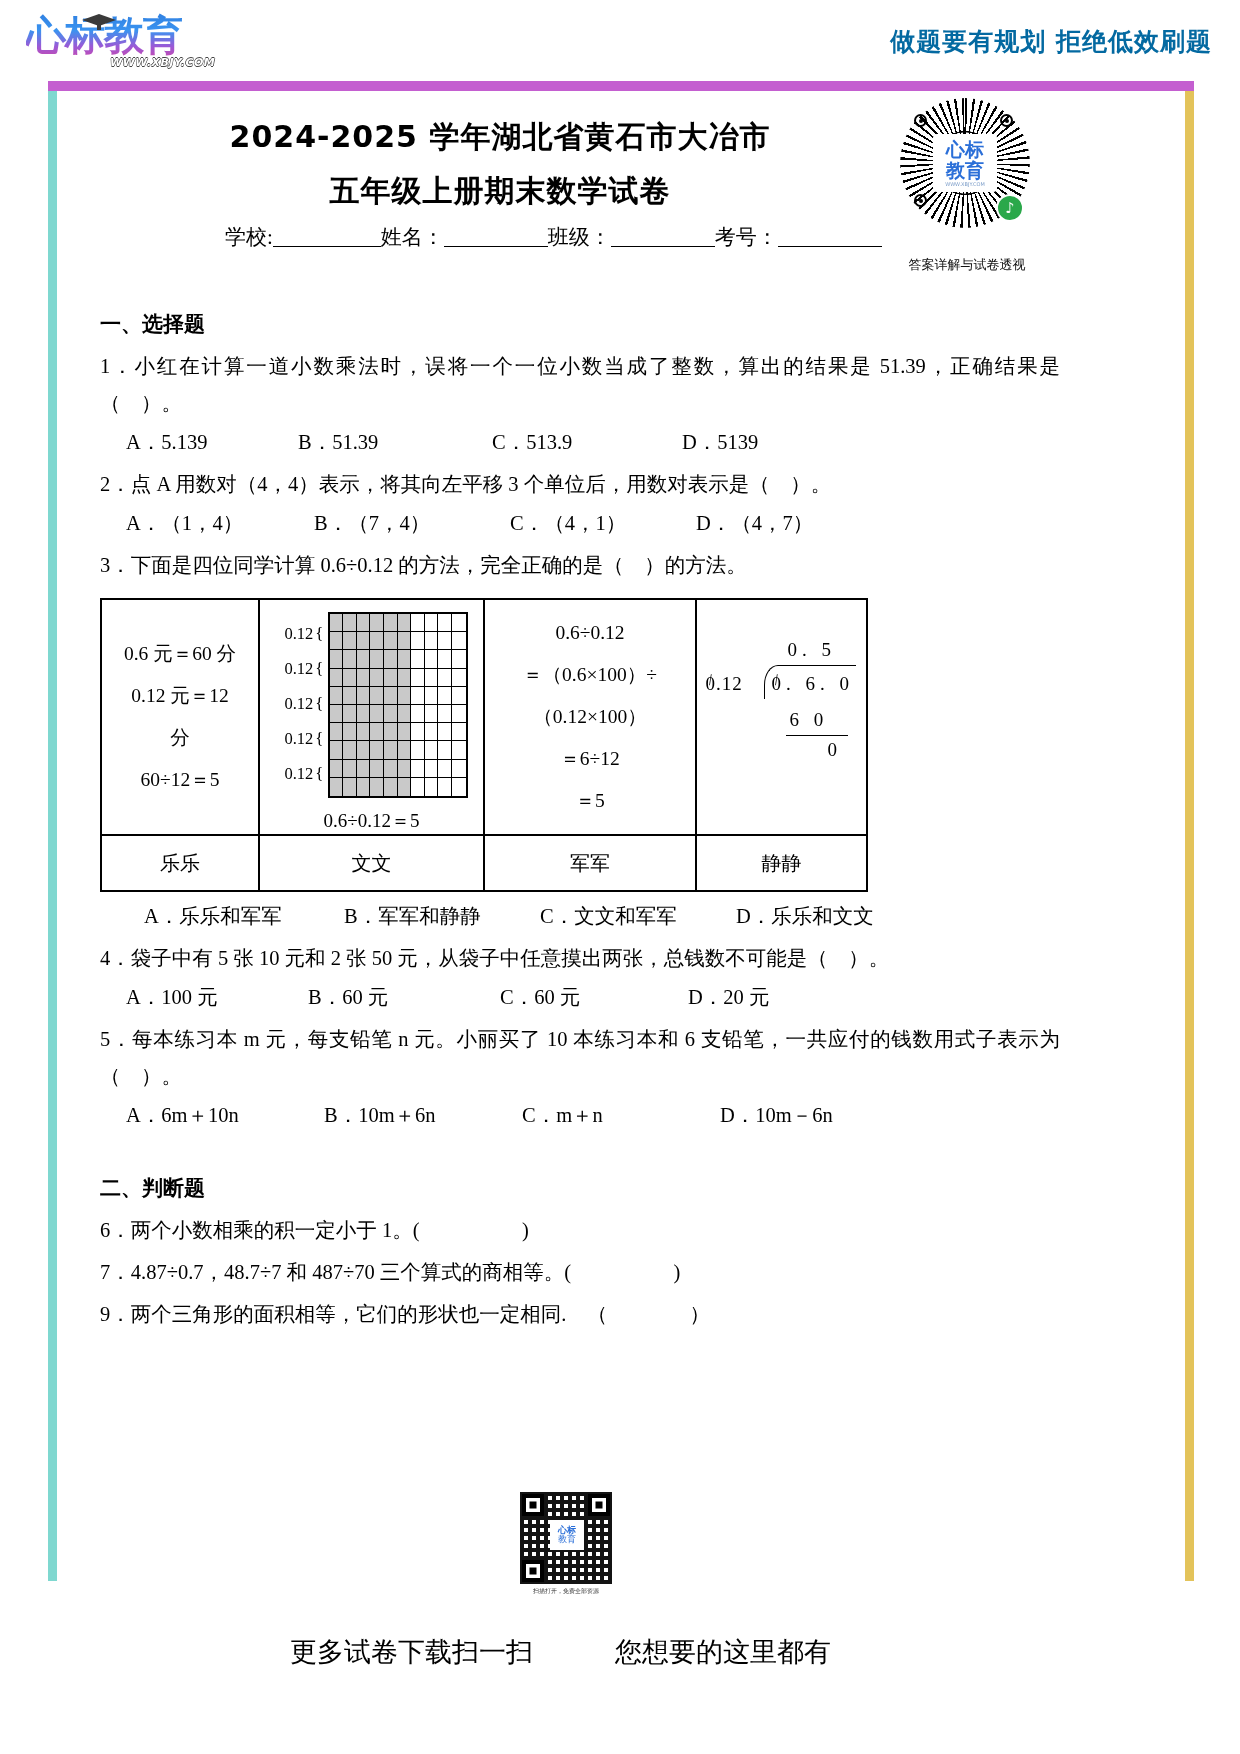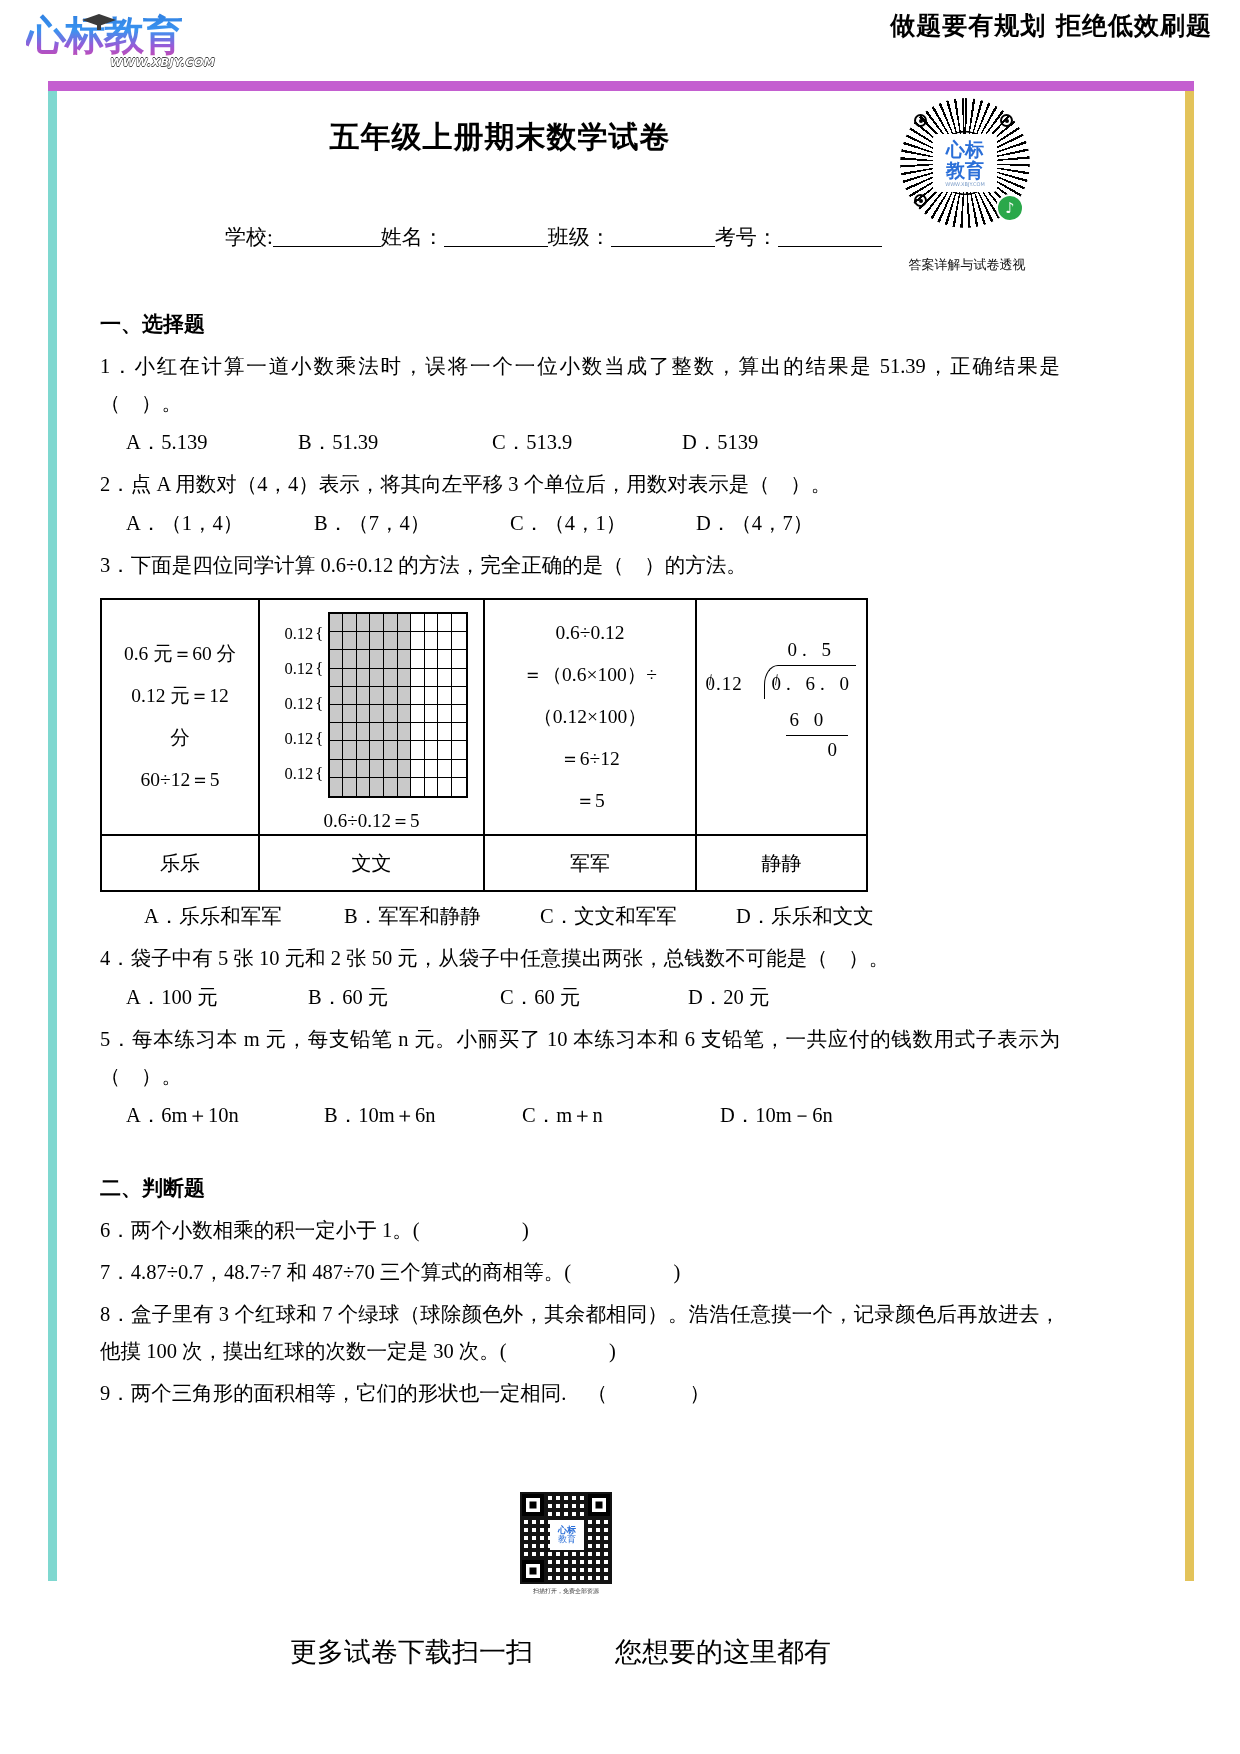--- a/index.html
+++ b/index.html
@@ -33,23 +33,23 @@
   }
   .logo-url {
     position: absolute; left: 84px; top: 44px;
     font-family: "DejaVu Sans", sans-serif;
     font-size: 11px; font-weight: bold; font-style: italic;
     color: #ffffff;
     text-shadow: 0.6px 0 0 #444, -0.6px 0 0 #444, 0 0.6px 0 #444, 0 -0.6px 0 #444;
     letter-spacing: 0.5px;
   }
   .slogan {
-    position: absolute; right: 28px; top: 9px;
+    position: absolute; right: 28px; top: 25px;
     font-family: "DejaVu Sans", sans-serif;
-    font-size: 25px; font-weight: 600; color: #000000;
+    font-size: 25px; font-weight: 600; color: #0369a1;
     letter-spacing: 1px;
   }
 
   
   .frame-top {
     position: absolute; left: 48px; top: 81px; width: 1146px; height: 10px;
     background: #c45fd0;
   }
   .frame-left {
     position: absolute; left: 48px; top: 91px; width: 9px; height: 1490px;
@@ -238,20 +238,21 @@
       <span class="logo-url">WWW.XBJY.COM</span>
     </div>
     <div class="slogan">做题要有规划  拒绝低效刷题</div>
   </div>
 
   <div class="frame-top"></div>
   <div class="frame-left"></div>
   <div class="frame-right"></div>
 
   <div class="title-wrap">
+    <div class="doc-title">2024-2025 学年湖北省黄石市大冶市</div>
     <div class="doc-title">五年级上册期末数学试卷</div>
   </div>
 
   <div class="meta-line">
     <span>学校:</span><span class="blank"></span><span>姓名：</span><span class="blank sm"></span><span>班级：</span><span class="blank sm"></span><span>考号：</span><span class="blank sm"></span>
   </div>
 
   <div class="qr-head">
     <div class="qr-inner"></div>
     <div class="qr-eye eye-a"></div>
@@ -483,21 +484,20 @@
       <span class="opt">A．6m＋10n</span>
       <span class="opt">B．10m＋6n</span>
       <span class="opt">C．m＋n</span>
       <span class="opt">D．10m－6n</span>
     </div>
 
     <div class="sec-head" style="margin-top:40px;">二、判断题</div>
 
     <div class="q">6．两个小数相乘的积一定小于 1。(　　　　　)</div>
     <div class="q">7．4.87÷0.7，48.7÷7 和 487÷70 三个算式的商相等。(　　　　　)</div>
-    <div class="q">8．盒子里有 3 个红球和 7 个绿球（球除颜色外，其余都相同）。浩浩任意摸一个，记录颜色后再放进去，他摸 100 次，摸出红球的次数一定是 30 次。(　　　　　)</div>
     <div class="q">9．两个三角形的面积相等，它们的形状也一定相同.　（　　　　）</div>
   </div>
 
   <div class="qr-foot">
     <div class="cells"></div>
     <div class="fe fe1"></div>
     <div class="fe fe2"></div>
     <div class="fe fe3"></div>
     <div class="fcenter">
       <b>心标</b>

